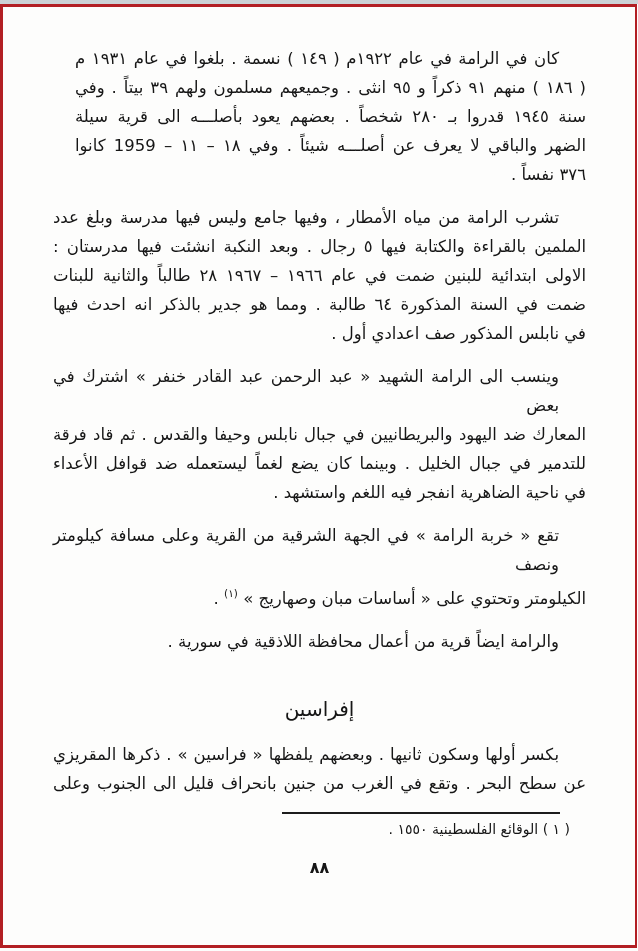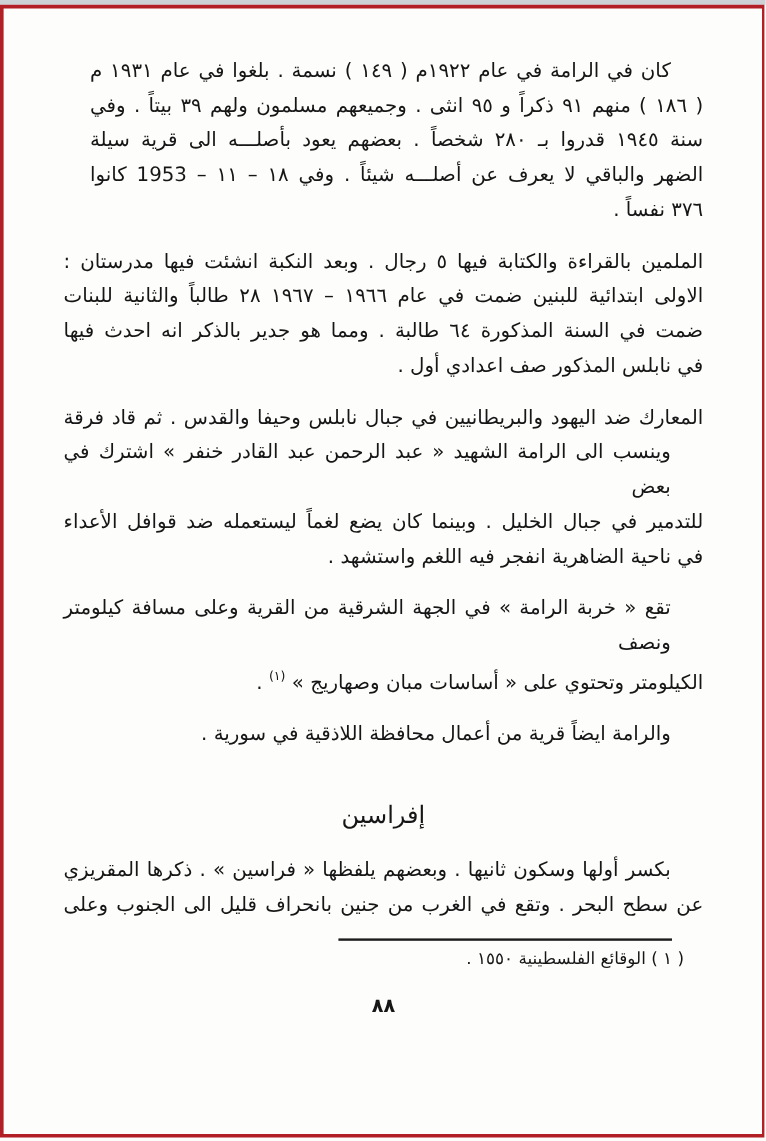--- a/index.html
+++ b/index.html
@@ -56,34 +56,35 @@
 
 <div class="scan-edge-top"></div>
 <div class="page-frame"></div>
 
 <div class="text-block">
 
   <div class="para para-first">
     <div class="line first">كان في الرامة في عام ١٩٢٢م ( ١٤٩ ) نسمة . بلغوا في عام ١٩٣١ م</div>
     <div class="line">( ١٨٦ ) منهم ٩١ ذكراً و ٩٥ انثى . وجميعهم مسلمون ولهم ٣٩ بيتاً . وفي</div>
     <div class="line">سنة ١٩٤٥ قدروا بـ ٢٨٠ شخصاً . بعضهم يعود بأصلـــه الى قرية سيلة</div>
-    <div class="line">الضهر والباقي لا يعرف عن أصلـــه شيئاً . وفي ١٨ – ١١ – 1953 كانوا</div>
+    <div class="line">الضهر والباقي لا يعرف عن أصلـــه شيئاً . وفي ١٨ – ١١ – 1959 كانوا</div>
     <div class="line last">٣٧٦ نفساً .</div>
   </div>
 
   <div class="para">
+    <div class="line first">تشرب الرامة من مياه الأمطار ، وفيها جامع وليس فيها مدرسة وبلغ عدد</div>
     <div class="line">الملمين بالقراءة والكتابة فيها ٥ رجال . وبعد النكبة انشئت فيها مدرستان :</div>
     <div class="line">الاولى ابتدائية للبنين ضمت في عام ١٩٦٦ – ١٩٦٧ ٢٨ طالباً والثانية للبنات</div>
     <div class="line">ضمت في السنة المذكورة ٦٤ طالبة . ومما هو جدير بالذكر انه احدث فيها</div>
     <div class="line last">في نابلس المذكور صف اعدادي أول .</div>
   </div>
 
   <div class="para">
+    <div class="line first">وينسب الى الرامة الشهيد « عبد الرحمن عبد القادر خنفر » اشترك في بعض</div>
     <div class="line">المعارك ضد اليهود والبريطانيين في جبال نابلس وحيفا والقدس . ثم قاد فرقة</div>
-    <div class="line first">وينسب الى الرامة الشهيد « عبد الرحمن عبد القادر خنفر » اشترك في بعض</div>
     <div class="line">للتدمير في جبال الخليل . وبينما كان يضع لغماً ليستعمله ضد قوافل الأعداء</div>
     <div class="line last">في ناحية الضاهرية  انفجر فيه اللغم واستشهد .</div>
   </div>
 
   <div class="para">
     <div class="line first">تقع « خربة الرامة » في الجهة الشرقية من القرية وعلى مسافة كيلومتر ونصف</div>
     <div class="line last"><span>الكيلومتر وتحتوي على « أساسات مبان وصهاريج » </span><span class="sup">(١)</span><span> .</span></div>
   </div>
 
   <div class="para">

